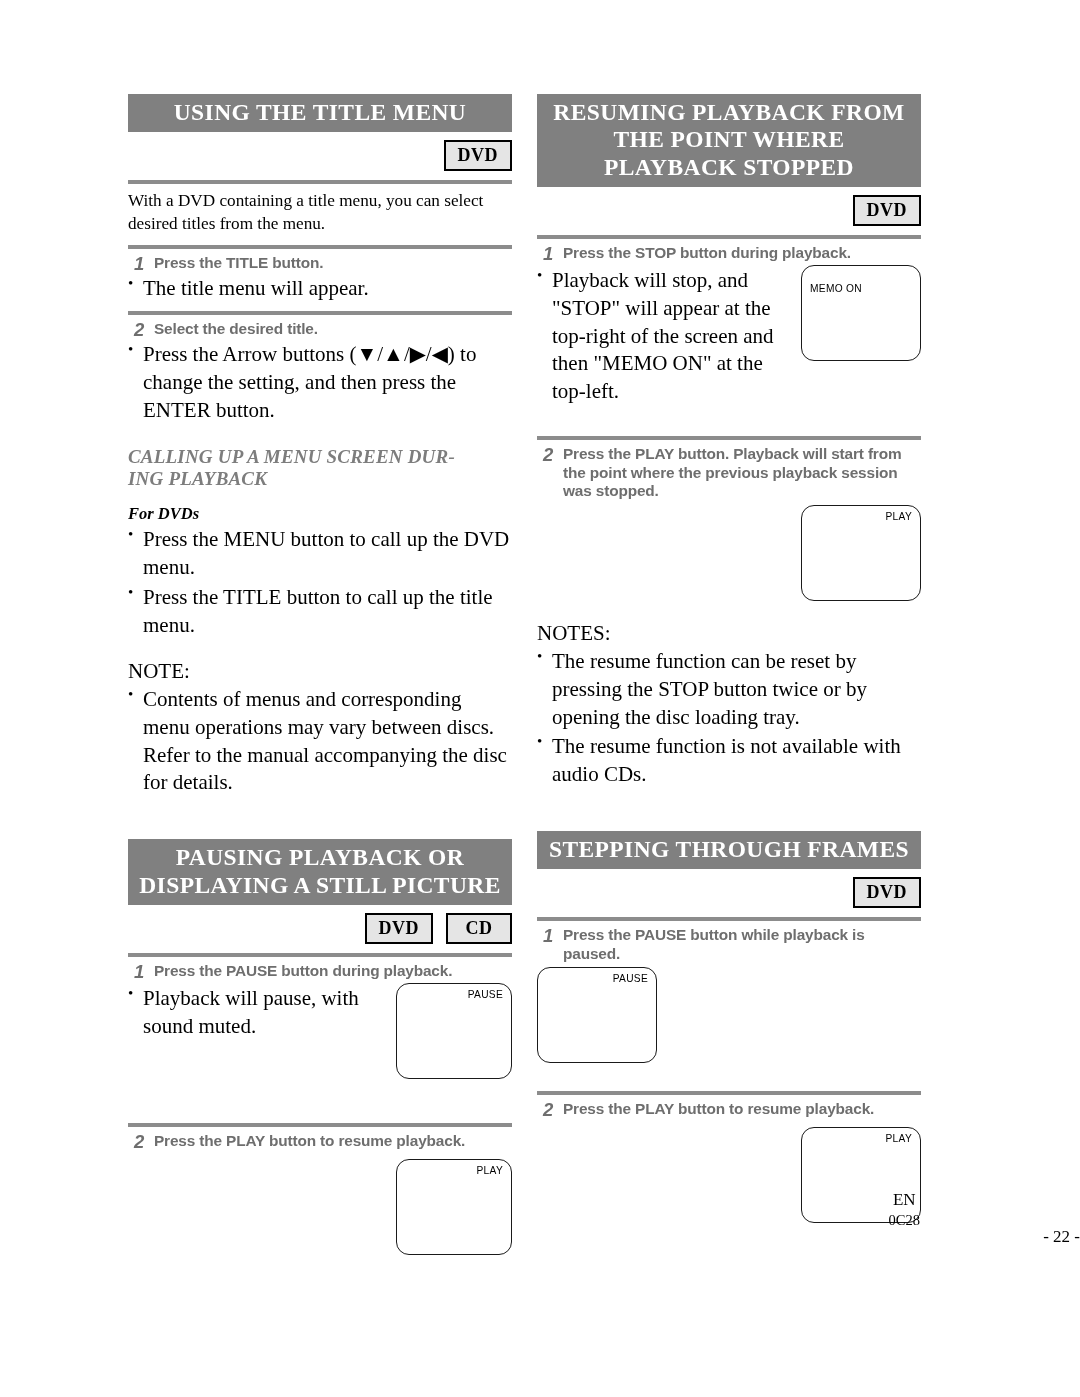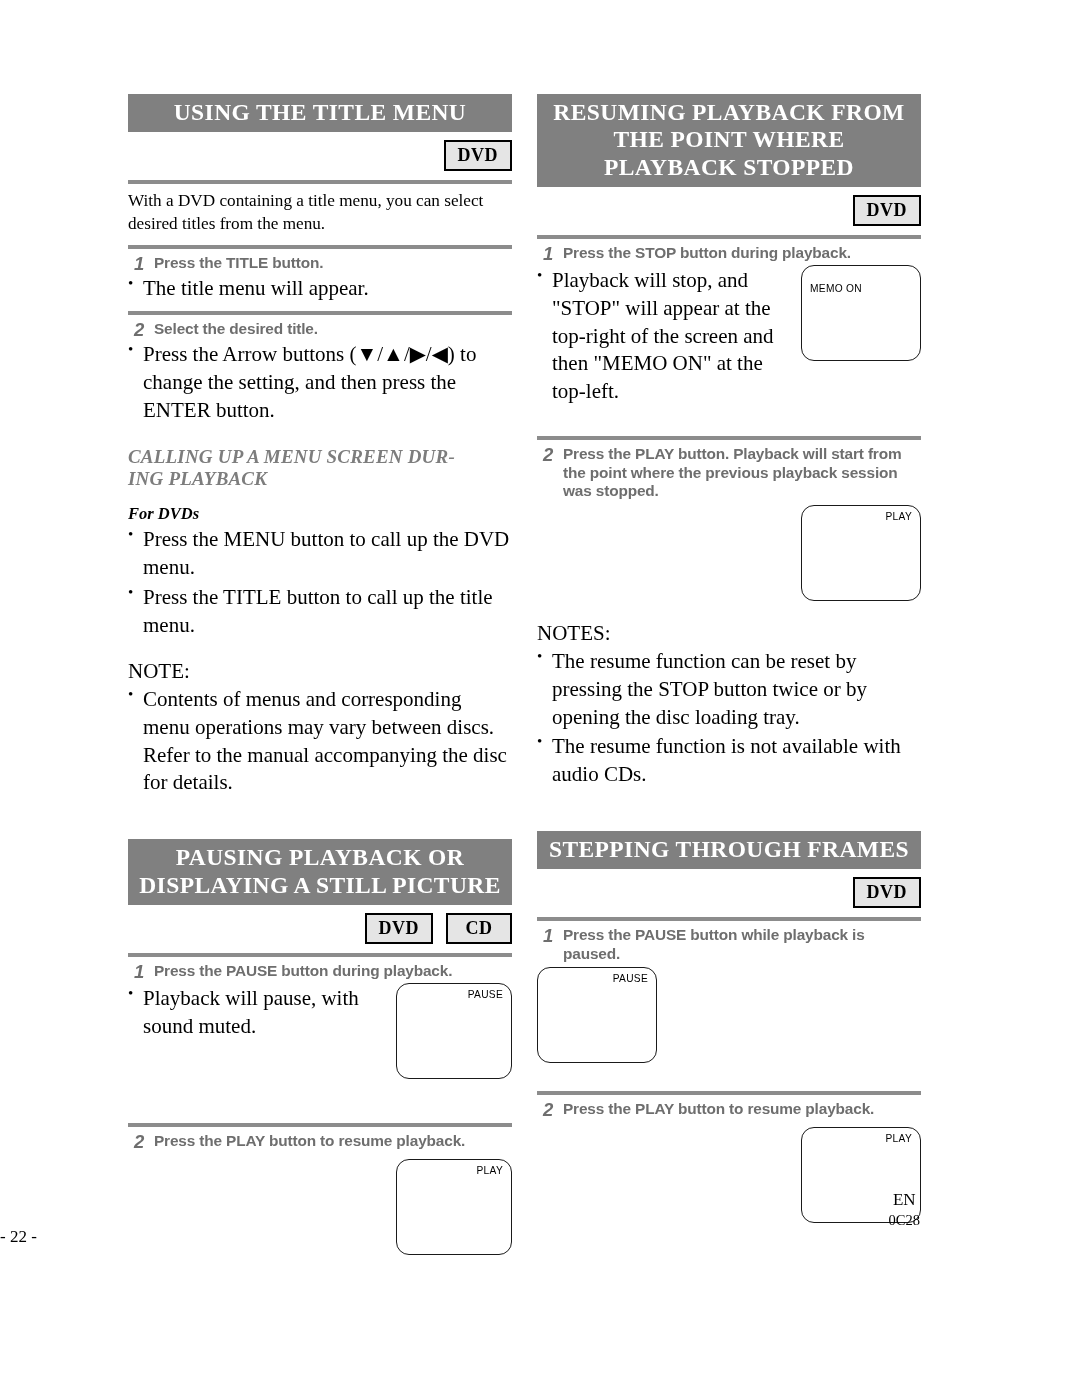--- a/index.html
+++ b/index.html
@@ -171,21 +171,21 @@
   .row { display: flex; align-items: flex-start; }
   .row .txt { flex: 1 1 auto; }
   .row .shot { flex: 0 0 auto; }
 
   
   .footer-page {
     position: absolute;
     left: 0;
     top: 1227px;
     width: 1080px;
-    text-align: left;
+    text-align: right;
     font-family: "Liberation Serif", serif;
     font-size: 17px;
   }
   .footer-right {
     position: absolute;
     right: 160px;
     top: 1189px;
     text-align: center;
     font-family: "Liberation Serif", serif;
     font-size: 17px;

